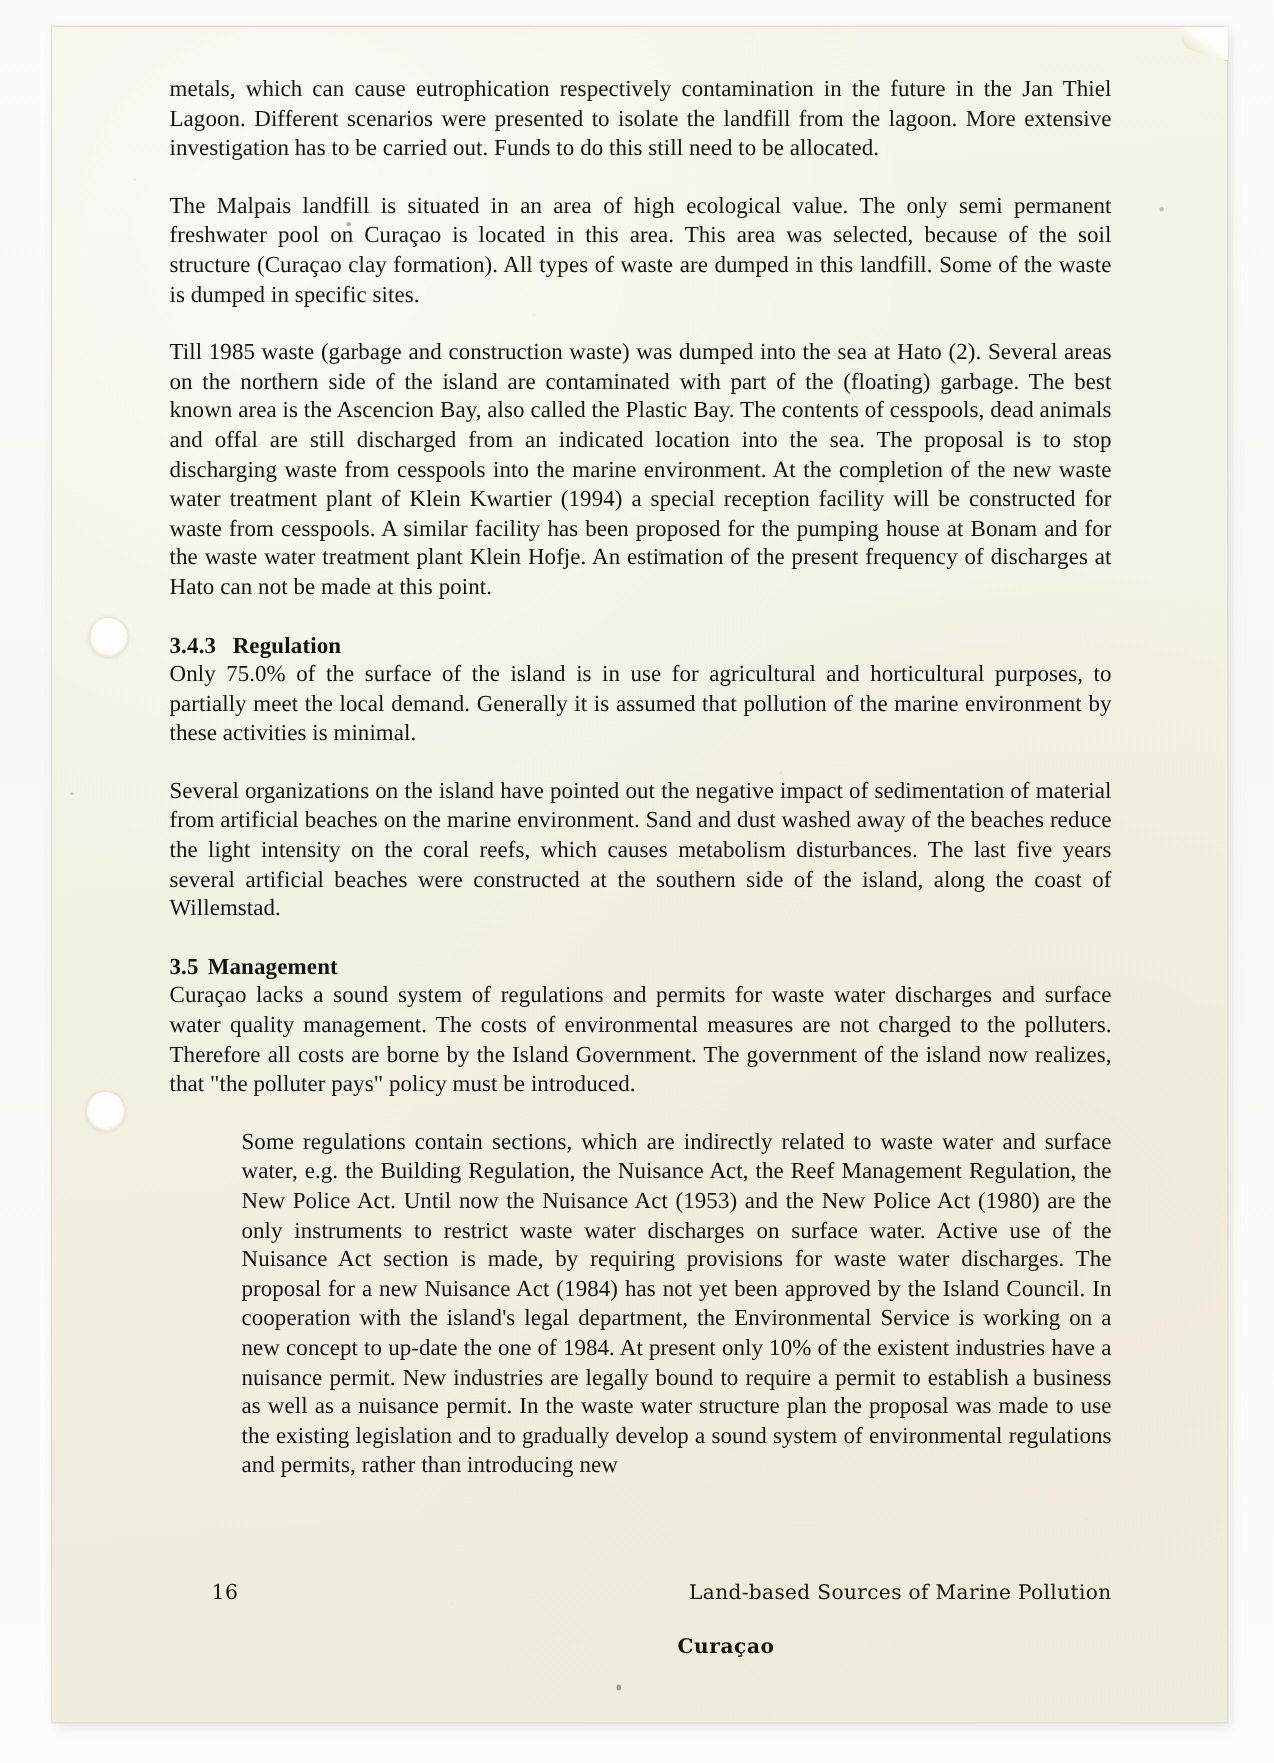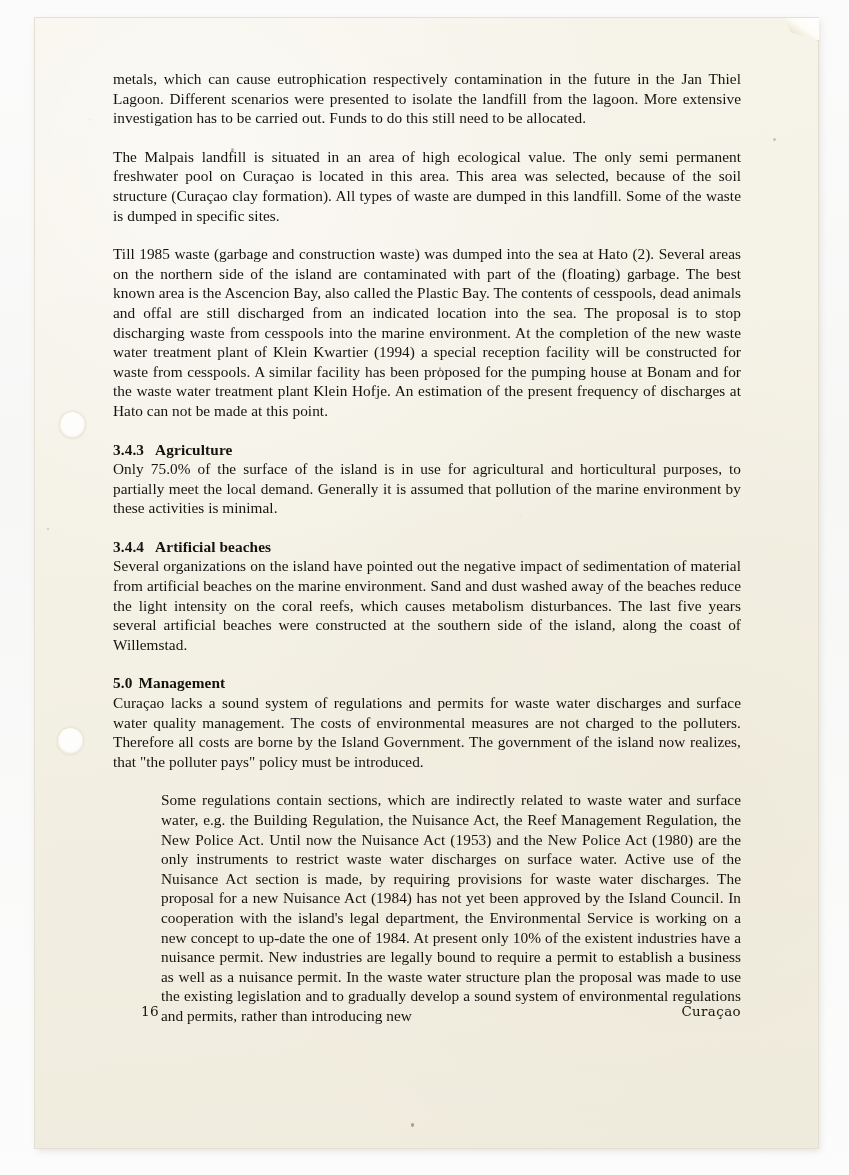--- a/index.html
+++ b/index.html
@@ -79,21 +79,21 @@
     box-shadow: 0 0 2px 1px rgba(231,225,205,0.95),
                 inset 0 -1px 2px rgba(219,212,190,0.6);
   }
   .punch-hole.top  { left: 25px;  top: 394px; }
   .punch-hole.bottom { left: 23px; top: 710px; }
 
   
   .text-column {
     position: absolute;
     left: 78px;
-    top: 51px;
+    top: 32px;
     width: 628px;
     color: #16130f;
     font-size: 15.3px;
     line-height: 19.6px;
     text-align: justify;
     text-justify: inter-word;
   }
 
   p.para {
     margin: 0 0 19px 0;
@@ -111,21 +111,21 @@
     font-weight: bold;
     letter-spacing: 0.1px;
   }
   h3.heading .num { margin-right: 11px; }
   h3.heading.nogap .num { margin-right: 6px; }
 
   
   .page-footer {
     position: absolute;
     left: 78px;
-    top: 984px;
+    top: 1036px;
     width: 650px;
     font-family: "DejaVu Serif", "Liberation Serif", serif;
     font-size: 13.4px;
     color: #19150f;
   }
   .footer-row {
     display: flex;
     align-items: baseline;
   }
   .footer-pageno {
@@ -138,24 +138,25 @@
   .footer-titles {
     text-align: right;
     flex: 1;
     padding-right: 22px;
   }
   .footer-line1 {
     letter-spacing: 0.25px;
     font-size: 13.4px;
   }
   .footer-line2 {
-    font-weight: normal;
+    font-weight: bold;
     letter-spacing: 0.4px;
     font-size: 13.4px;
-    margin-top: 2px;
+    margin-top: 20px;
+    text-align: center;
   }
 
   
   .speck {
     position: absolute;
     background: #6e6a5c;
     border-radius: 50%;
     opacity: 0.5;
   }
   .speck.s1 { left: 196px; top: 130px; width: 3px; height: 3px; }
@@ -184,39 +185,37 @@
 
   <div class="text-column">
 
     <p class="para">metals, which can cause eutrophication respectively contamination in the future in the Jan Thiel Lagoon. Different scenarios were presented to isolate the landfill from the lagoon. More extensive investigation has to be carried out. Funds to do this still need to be allocated.</p>
 
     <p class="para">The Malpais landfill is situated in an area of high ecological value. The only semi permanent freshwater pool on Curaçao is located in this area. This area was selected, because of the soil structure (Curaçao clay formation). All types of waste are dumped in this landfill. Some of the waste is dumped in specific sites.</p>
 
     <p class="para">Till 1985 waste (garbage and construction waste) was dumped into the sea at Hato (2). Several areas on the northern side of the island are contaminated with part of the (floating) garbage. The best known area is the Ascencion Bay, also called the Plastic Bay. The contents of cesspools, dead animals and offal are still discharged from an indicated location into the sea. The proposal is to stop discharging waste from cesspools into the marine environment. At the completion of the new waste water treatment plant of Klein Kwartier (1994) a special reception facility will be constructed for waste from cesspools. A similar facility has been proposed for the pumping house at Bonam and for the waste water treatment plant Klein Hofje. An estimation of the present frequency of discharges at Hato can not be made at this point.</p>
 
     <h3 class="heading">
-      <span class="num">3.4.3</span><span>Agriculture</span>
+      <span class="num">3.4.3</span><span>Regulation</span>
     </h3>
     <p class="para">Only 75.0% of the surface of the island is in use for agricultural and horticultural purposes, to partially meet the local demand. Generally it is assumed that pollution of the marine environment by these activities is minimal.</p>
 
-    <h3 class="heading">
-      <span class="num">3.4.4</span><span>Artificial beaches</span>
-    </h3>
     <p class="para">Several organizations on the island have pointed out the negative impact of sedimentation of material from artificial beaches on the marine environment. Sand and dust washed away of the beaches reduce the light intensity on the coral reefs, which causes metabolism disturbances. The last five years several artificial beaches were constructed at the southern side of the island, along the coast of Willemstad.</p>
 
     <h3 class="heading nogap">
-      <span class="num">5.0</span><span>Management</span>
+      <span class="num">3.5</span><span>Management</span>
     </h3>
     <p class="para">Curaçao lacks a sound system of regulations and permits for waste water discharges and surface water quality management. The costs of environmental measures are not charged to the polluters. Therefore all costs are borne by the Island Government. The government of the island now realizes, that "the polluter pays" policy must be introduced.</p>
 
     <p class="para tight">Some regulations contain sections, which are indirectly related to waste water and surface water, e.g. the Building Regulation, the Nuisance Act, the Reef Management Regulation, the New Police Act. Until now the Nuisance Act (1953) and the New Police Act (1980) are the only instruments to restrict waste water discharges on surface water. Active use of the Nuisance Act section is made, by requiring provisions for waste water discharges. The proposal for a new Nuisance Act (1984) has not yet been approved by the Island Council. In cooperation with the island's legal department, the Environmental Service is working on a new concept to up-date the one of 1984. At present only 10% of the existent industries have a nuisance permit. New industries are legally bound to require a permit to establish a business as well as a nuisance permit. In the waste water structure plan the proposal was made to use the existing legislation and to gradually develop a sound system of environmental regulations and permits, rather than introducing new</p>
 
   </div>
 
   <div class="page-footer">
     <div class="footer-row">
       <div class="footer-pageno">16</div>
       <div class="footer-titles">
+        <div class="footer-line1">Land-based Sources of Marine Pollution</div>
         <div class="footer-line2">Curaçao</div>
       </div>
     </div>
   </div>
 </div>
 
 </body></html>

